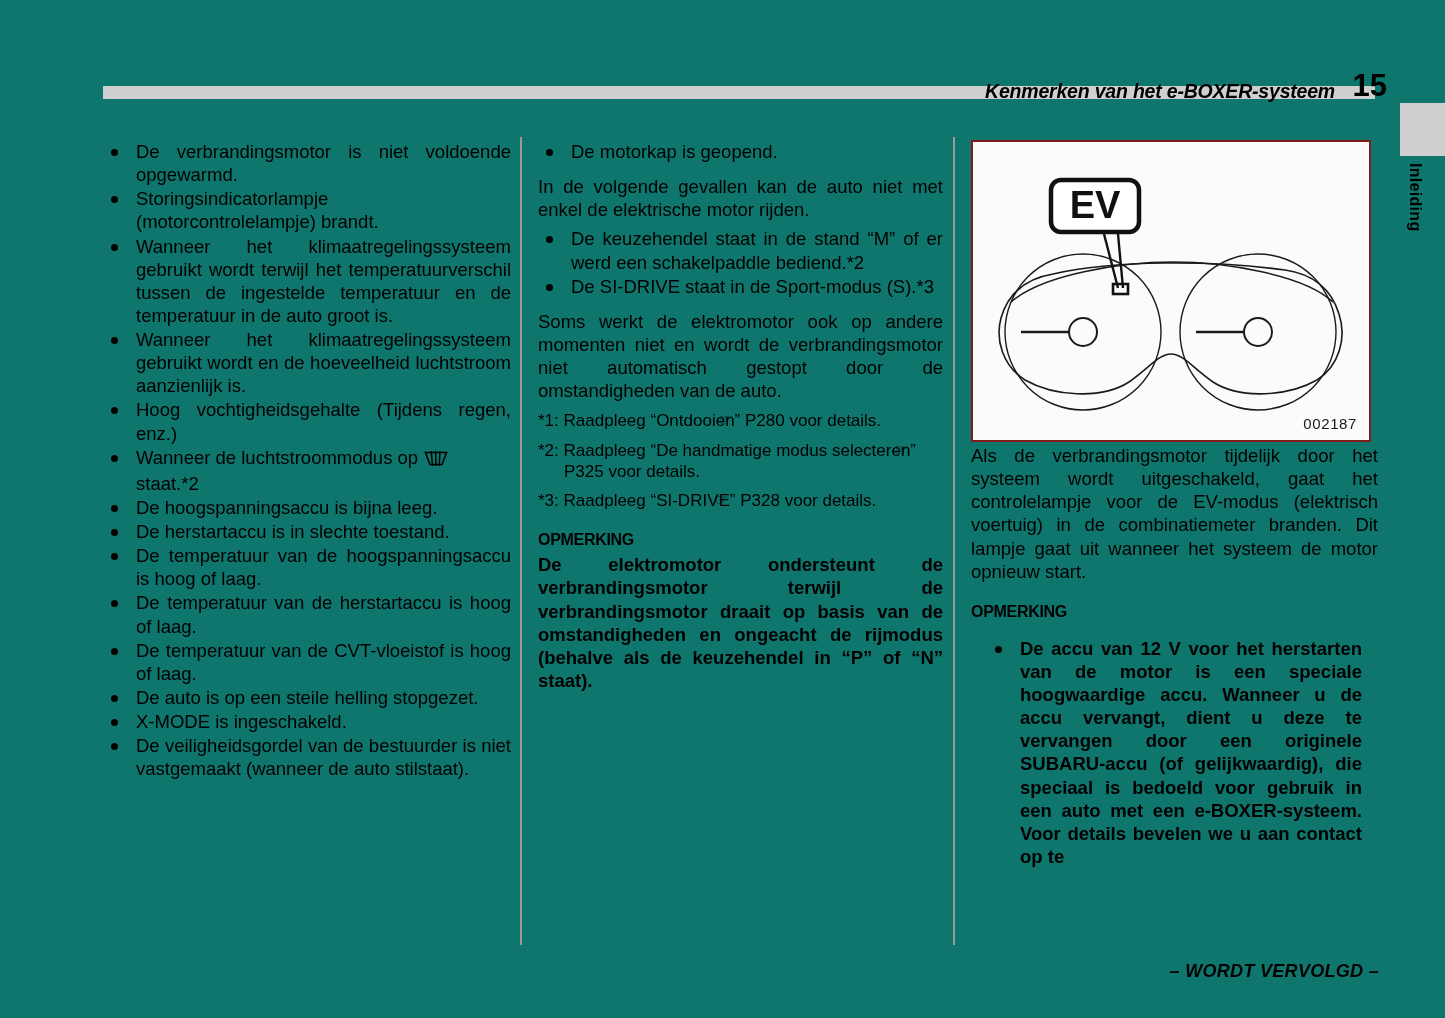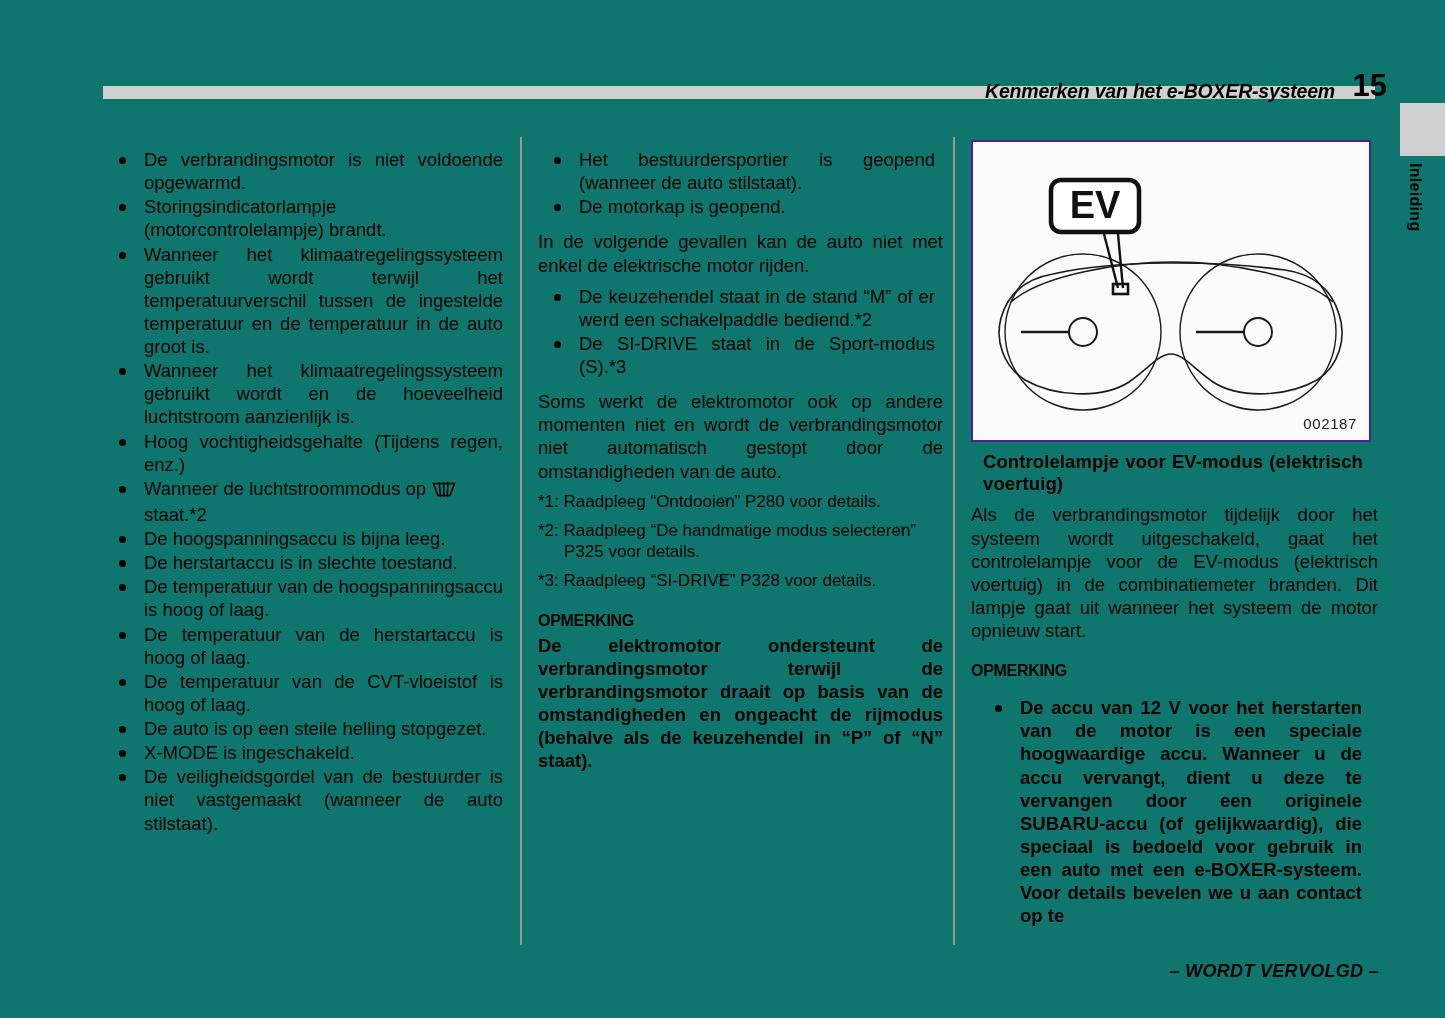--- a/index.html
+++ b/index.html
@@ -84,21 +84,21 @@
     position: absolute;
     top: 140px;
   }
   .col-left   { left: 103px; width: 408px; }
   .col-mid    { left: 538px; width: 405px; }
   .col-right  { left: 971px; width: 407px; }
 
   
   ul.bullets {
     list-style: none;
-    margin: 8px;
+    margin: 0;
     padding: 0;
   }
   ul.bullets > li {
     position: relative;
     padding-left: 33px;
     margin: 0 0 1px 0;
     font-size: 18.5px;
     line-height: 1.25;
     text-align: justify;
   }
@@ -173,21 +173,21 @@
     height: 7px;
     border-radius: 50%;
     background: #000;
   }
 
   
   .figure-box {
     position: relative;
     width: 400px;
     height: 302px;
-    border: 2px solid #4c1d95;
+    border: 2px solid #7f1d1d;
     box-sizing: border-box;
     background: #fbfbfb;
   }
   .figure-box svg { display: block; }
   .figure-id {
     position: absolute;
     right: 12px;
     bottom: 8px;
     font-size: 15px;
     letter-spacing: 0.6px;
@@ -262,21 +262,20 @@
       <li><span>De temperatuur van de herstartaccu is hoog of laag.</span></li>
       <li><span>De temperatuur van de CVT-vloeistof is hoog of laag.</span></li>
       <li><span>De auto is op een steile helling stopgezet.</span></li>
       <li><span>X-MODE is ingeschakeld.</span></li>
       <li><span>De veiligheidsgordel van de bestuurder is niet vastgemaakt (wanneer de auto stilstaat).</span></li>
     </ul>
   </div>
 
   <div class="col col-mid">
     <ul class="bullets">
-      <li><span>Het bestuurdersportier is geopend (wanneer de auto stilstaat).</span></li>
       <li><span>De motorkap is geopend.</span></li>
     </ul>
 
     <p class="para">In de volgende gevallen kan de auto niet met enkel de elektrische motor rijden.</p>
 
     <ul class="bullets">
       <li><span>De keuzehendel staat in de stand “M” of er werd een schakelpaddle bediend.*2</span></li>
       <li><span>De SI-DRIVE staat in de Sport-modus (S).*3</span></li>
     </ul>
 
@@ -335,21 +334,20 @@
 
         <line x1="131" y1="92" x2="145" y2="146" stroke="#111" stroke-width="2.4"></line>
         <line x1="145" y1="92" x2="150" y2="146" stroke="#111" stroke-width="2.4"></line>
 
         <rect x="78" y="38" width="88" height="52" rx="10" ry="10" fill="#ffffff" stroke="#111" stroke-width="4.5"></rect>
         <text x="122" y="76" font-family="Liberation Sans, sans-serif" font-size="38" font-weight="bold" text-anchor="middle" fill="#111">EV</text>
       </svg>
       <div class="figure-id">002187</div>
     </div>
 
-    <div class="figure-caption">Controlelampje voor EV-modus (elektrisch voertuig)</div>
 
     <p class="para noj" style="text-align:justify;margin-top:2px;">Als de verbrandingsmotor tijdelijk door het systeem wordt uitgeschakeld, gaat het controlelampje voor de EV-modus (elektrisch voertuig) in de combinatiemeter branden. Dit lampje gaat uit wanneer het systeem de motor opnieuw start.</p>
 
     <h2 class="note-head">OPMERKING</h2>
     <ul class="note-bullets">
       <li><span>De accu van 12 V voor het herstarten van de motor is een speciale hoogwaardige accu. Wanneer u de accu vervangt, dient u deze te vervangen door een originele SUBARU-accu (of gelijkwaardig), die speciaal is bedoeld voor gebruik in een auto met een e-BOXER-systeem. Voor details bevelen we u aan contact op te</span></li>
     </ul>
   </div>
 
   <div class="footer">– WORDT VERVOLGD –</div>

